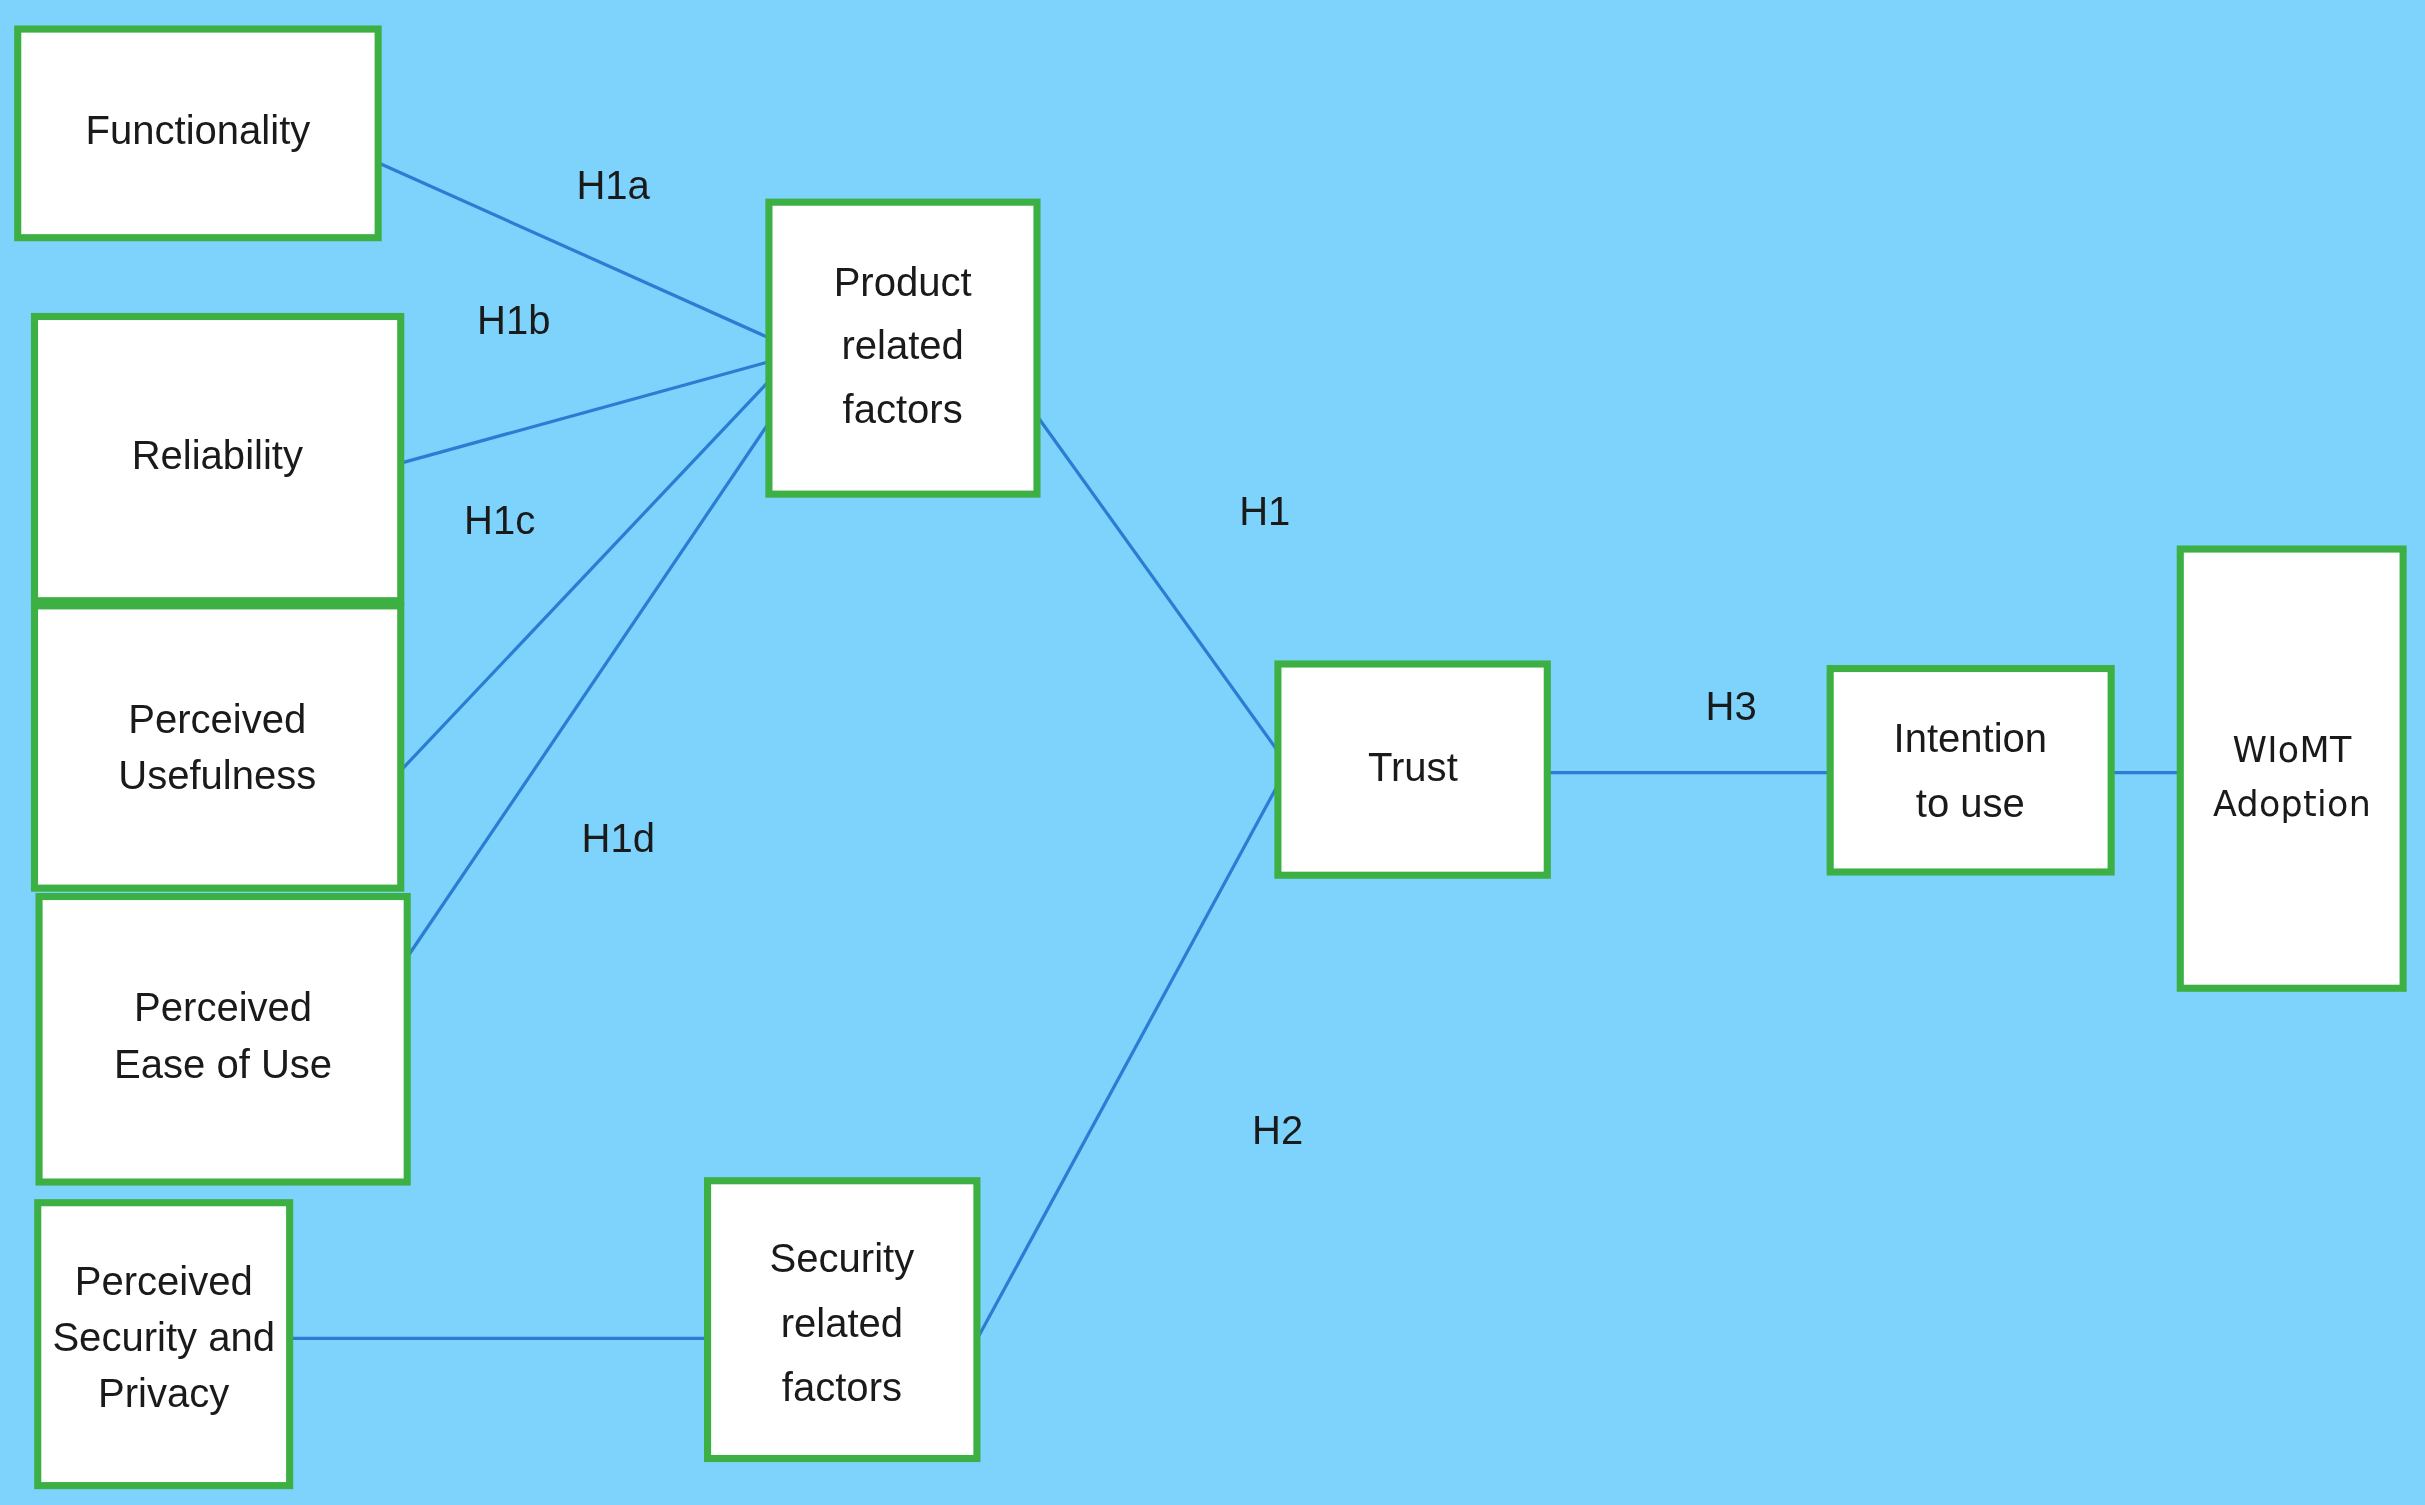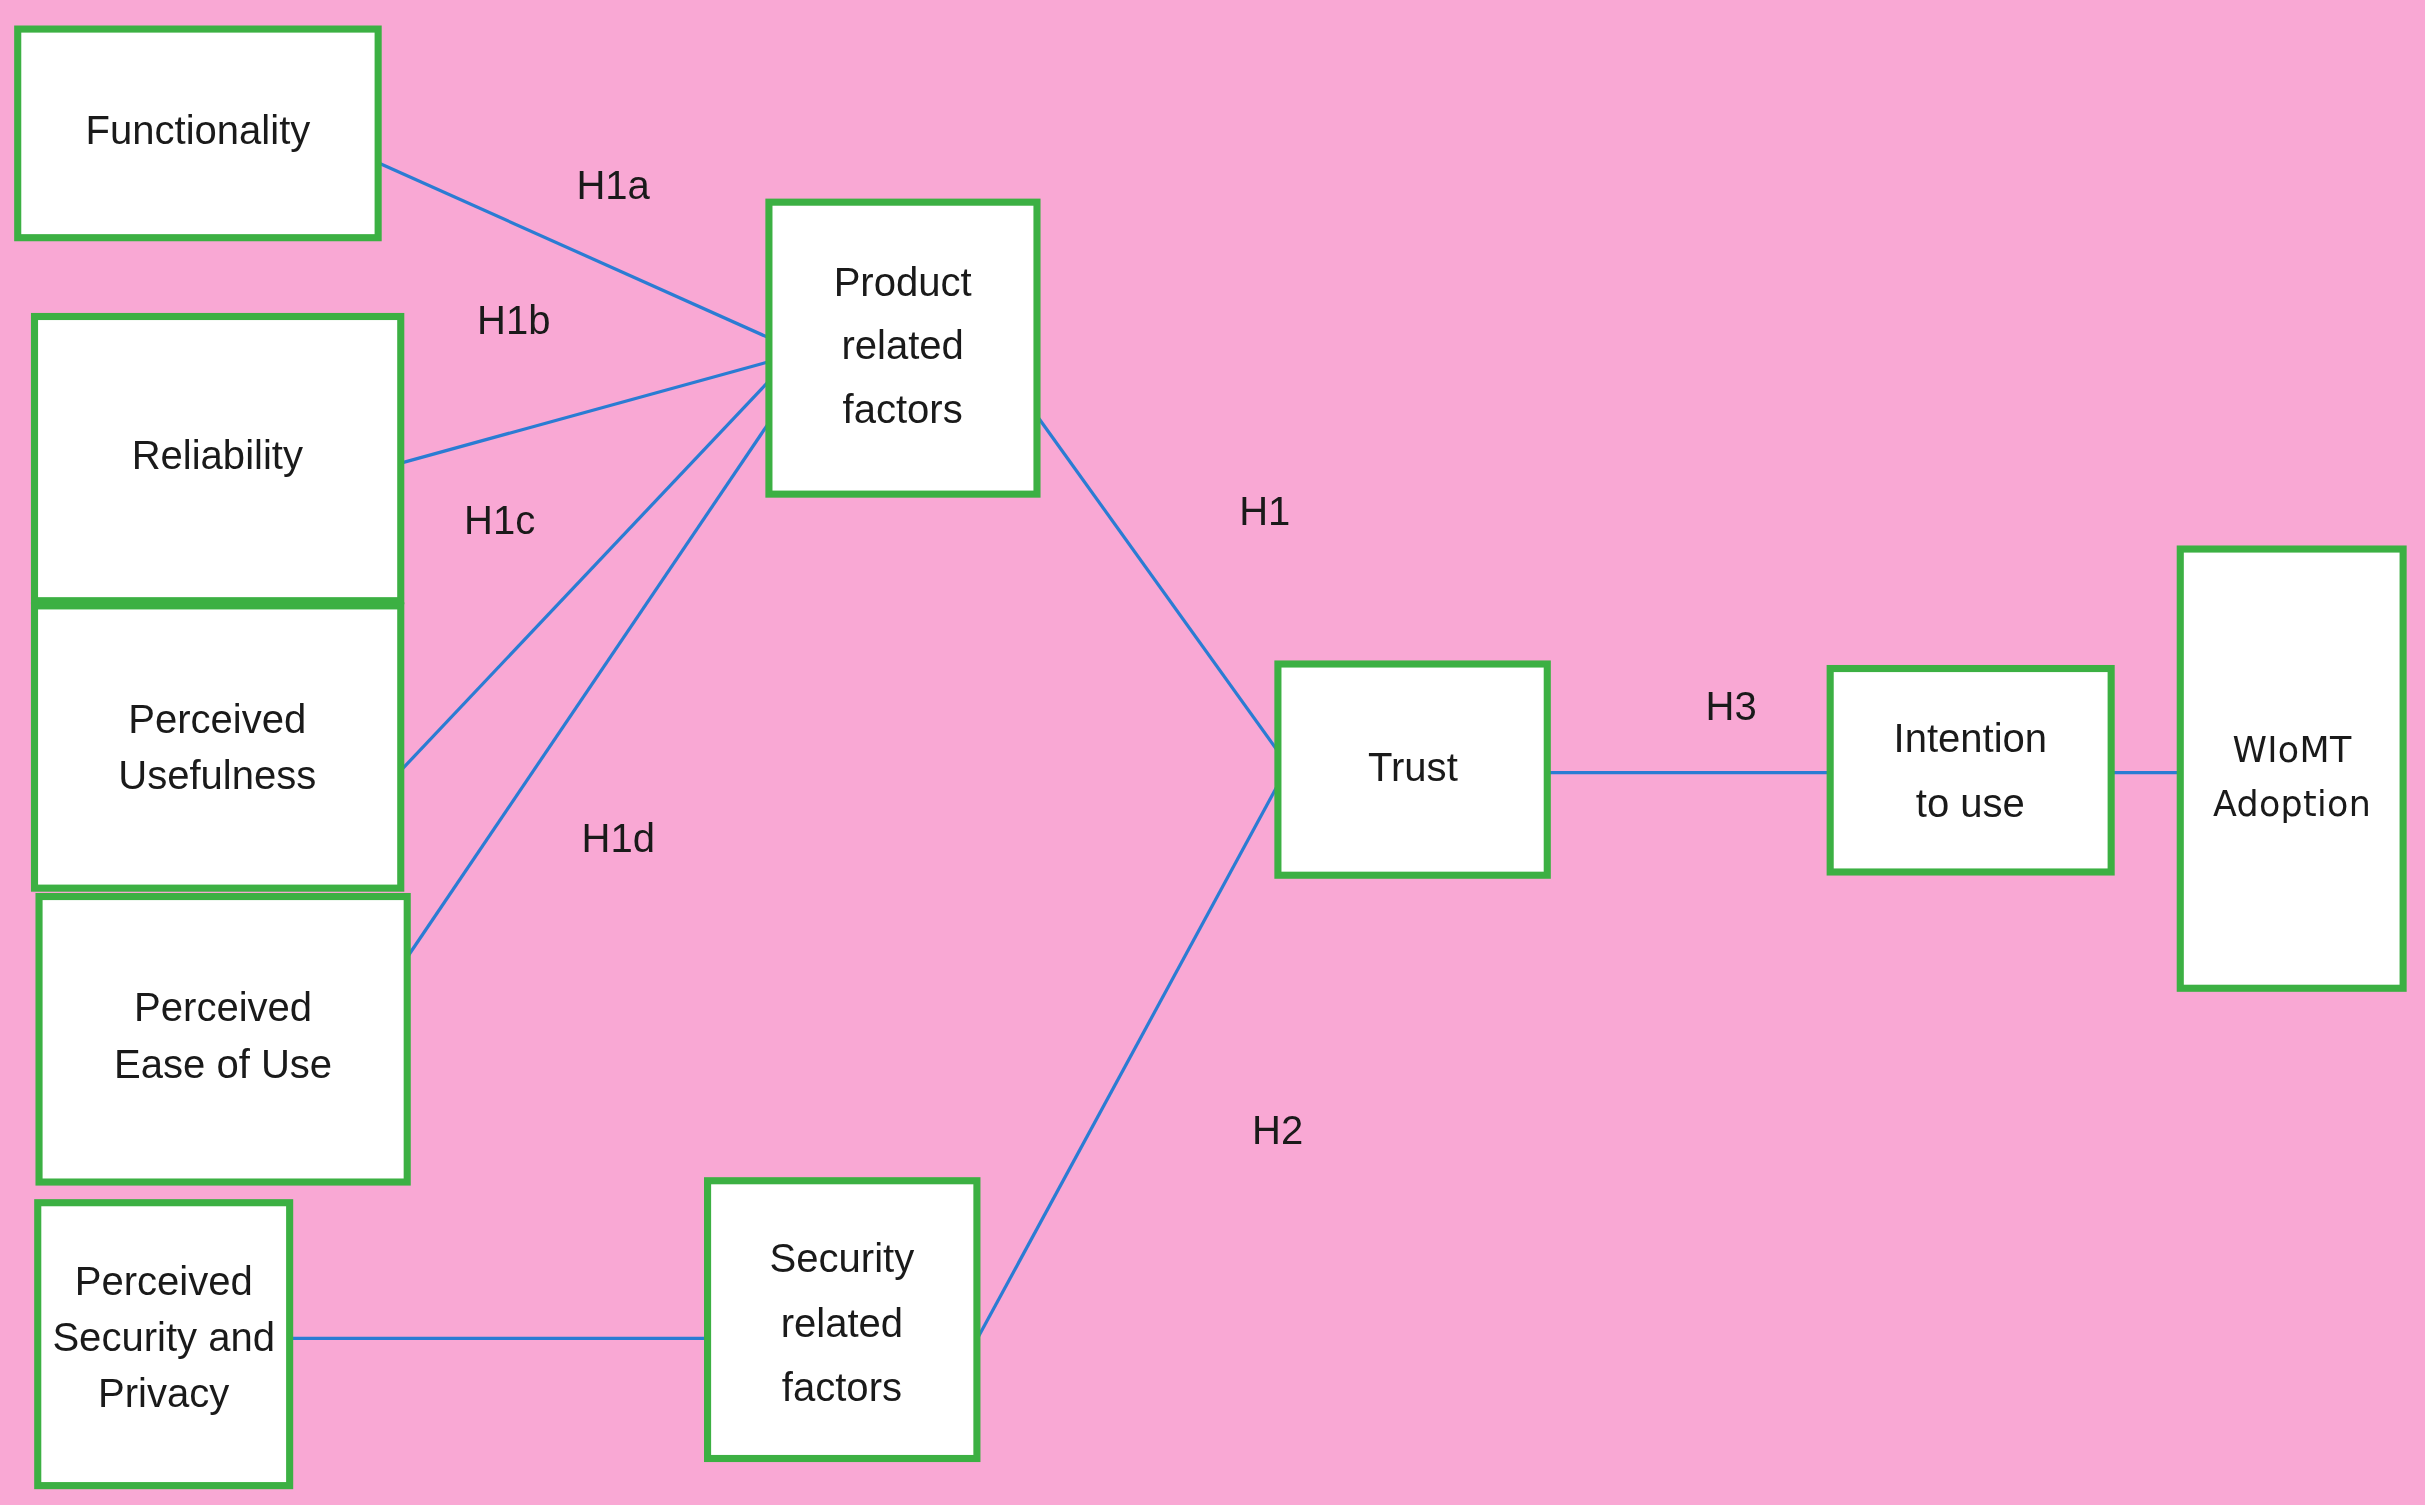--- a/index.html
+++ b/index.html
@@ -59,21 +59,21 @@
     font-size: 62px;
     fill: #1a1a1a;
     text-anchor: start;
     dominant-baseline: middle;
     white-space: pre;
   }
 </style>
 </head>
 <body>
 
-<div id="diagram-root" style="background: #f9a8d4;">
+<div id="diagram-root" style="background: #7dd3fc;">
 
   <svg id="diagram-canvas" viewBox="0 0 3755 2330" xmlns="http://www.w3.org/2000/svg">
 
     <g>
       <line class="edge-line" x1="585" y1="252" x2="1190" y2="523"></line>
       <line class="edge-line" x1="620" y1="717" x2="1190" y2="560"></line>
       <line class="edge-line" x1="620" y1="1193" x2="1190" y2="590"></line>
       <line class="edge-line" x1="630" y1="1482" x2="1193" y2="650"></line>
       <line class="edge-line" x1="1608" y1="648" x2="1978" y2="1163"></line>
       <line class="edge-line" x1="1513" y1="2072" x2="1978" y2="1215"></line>

